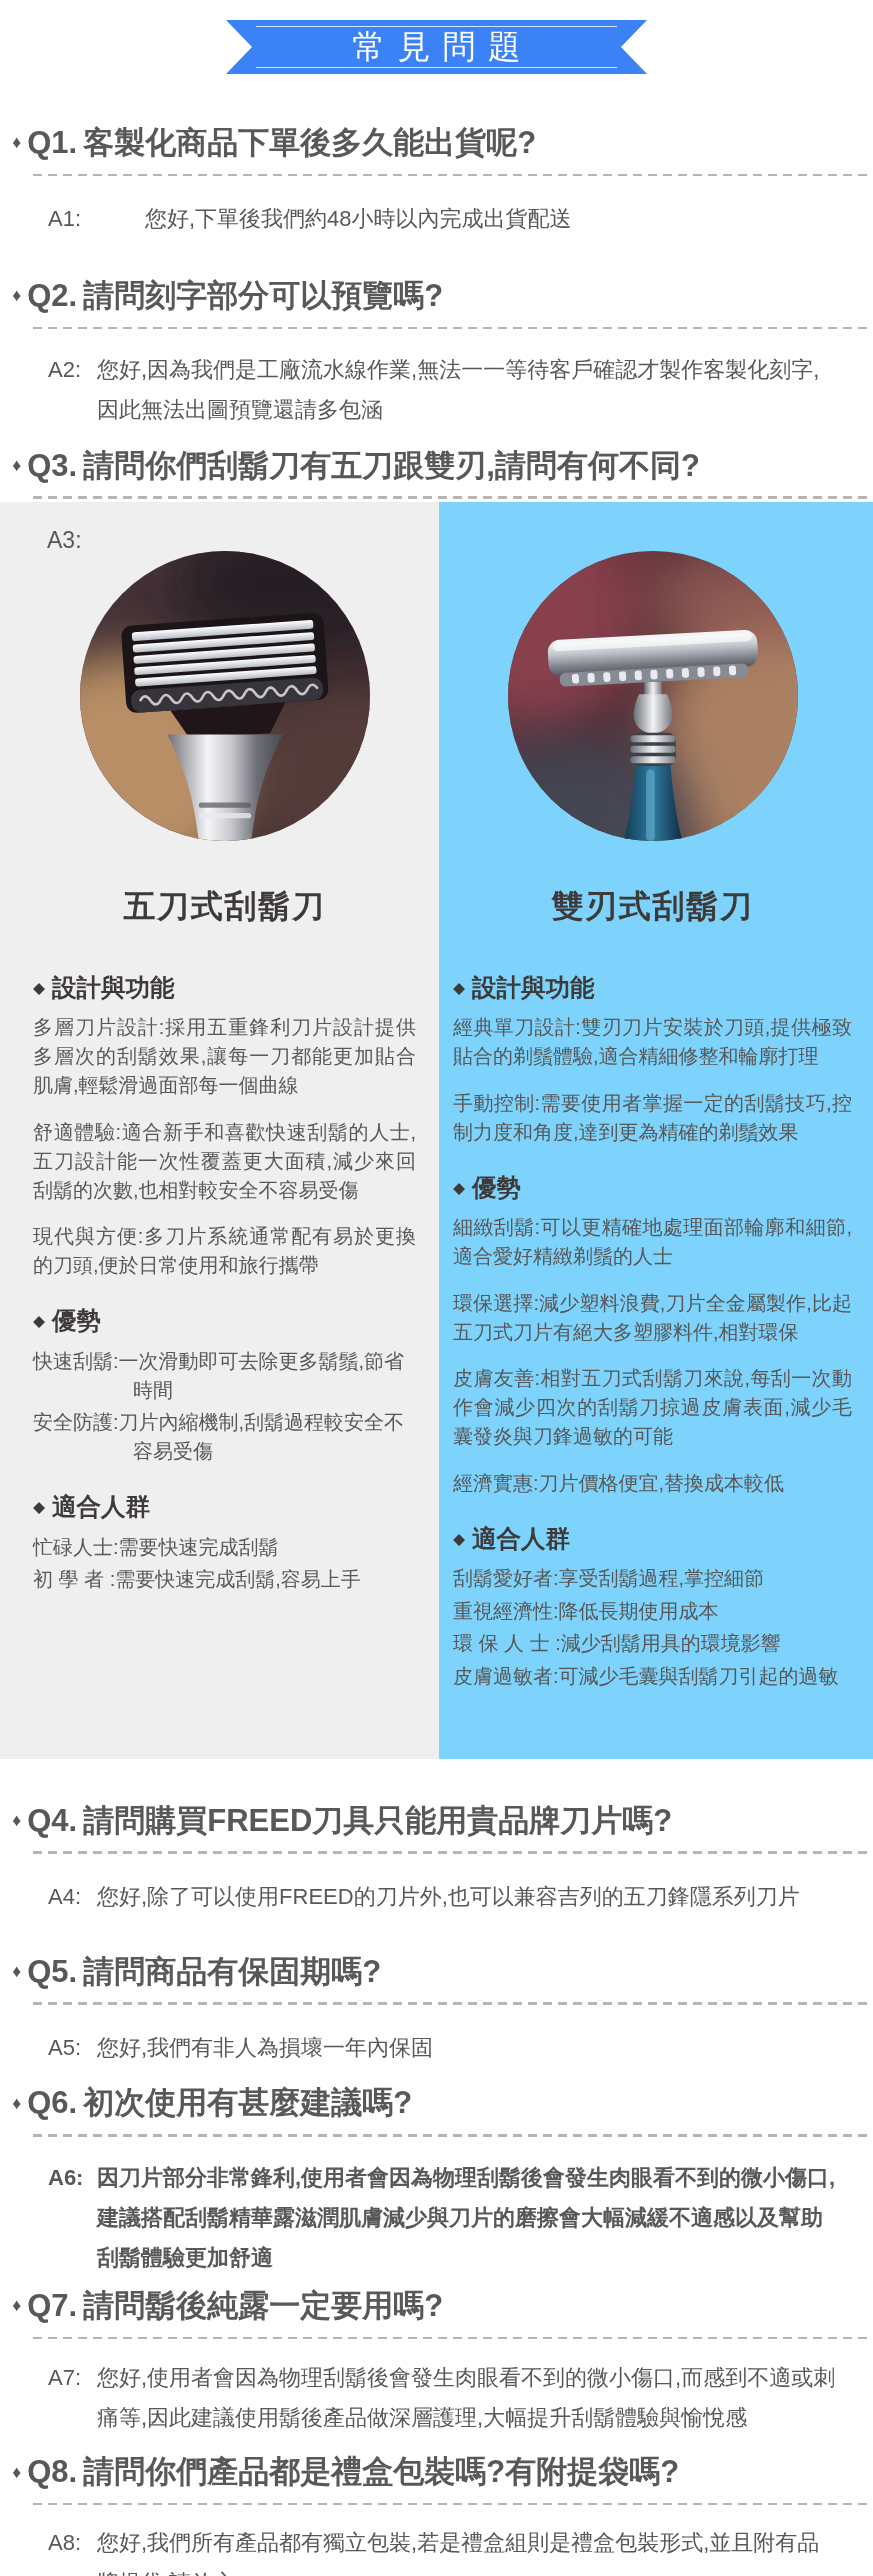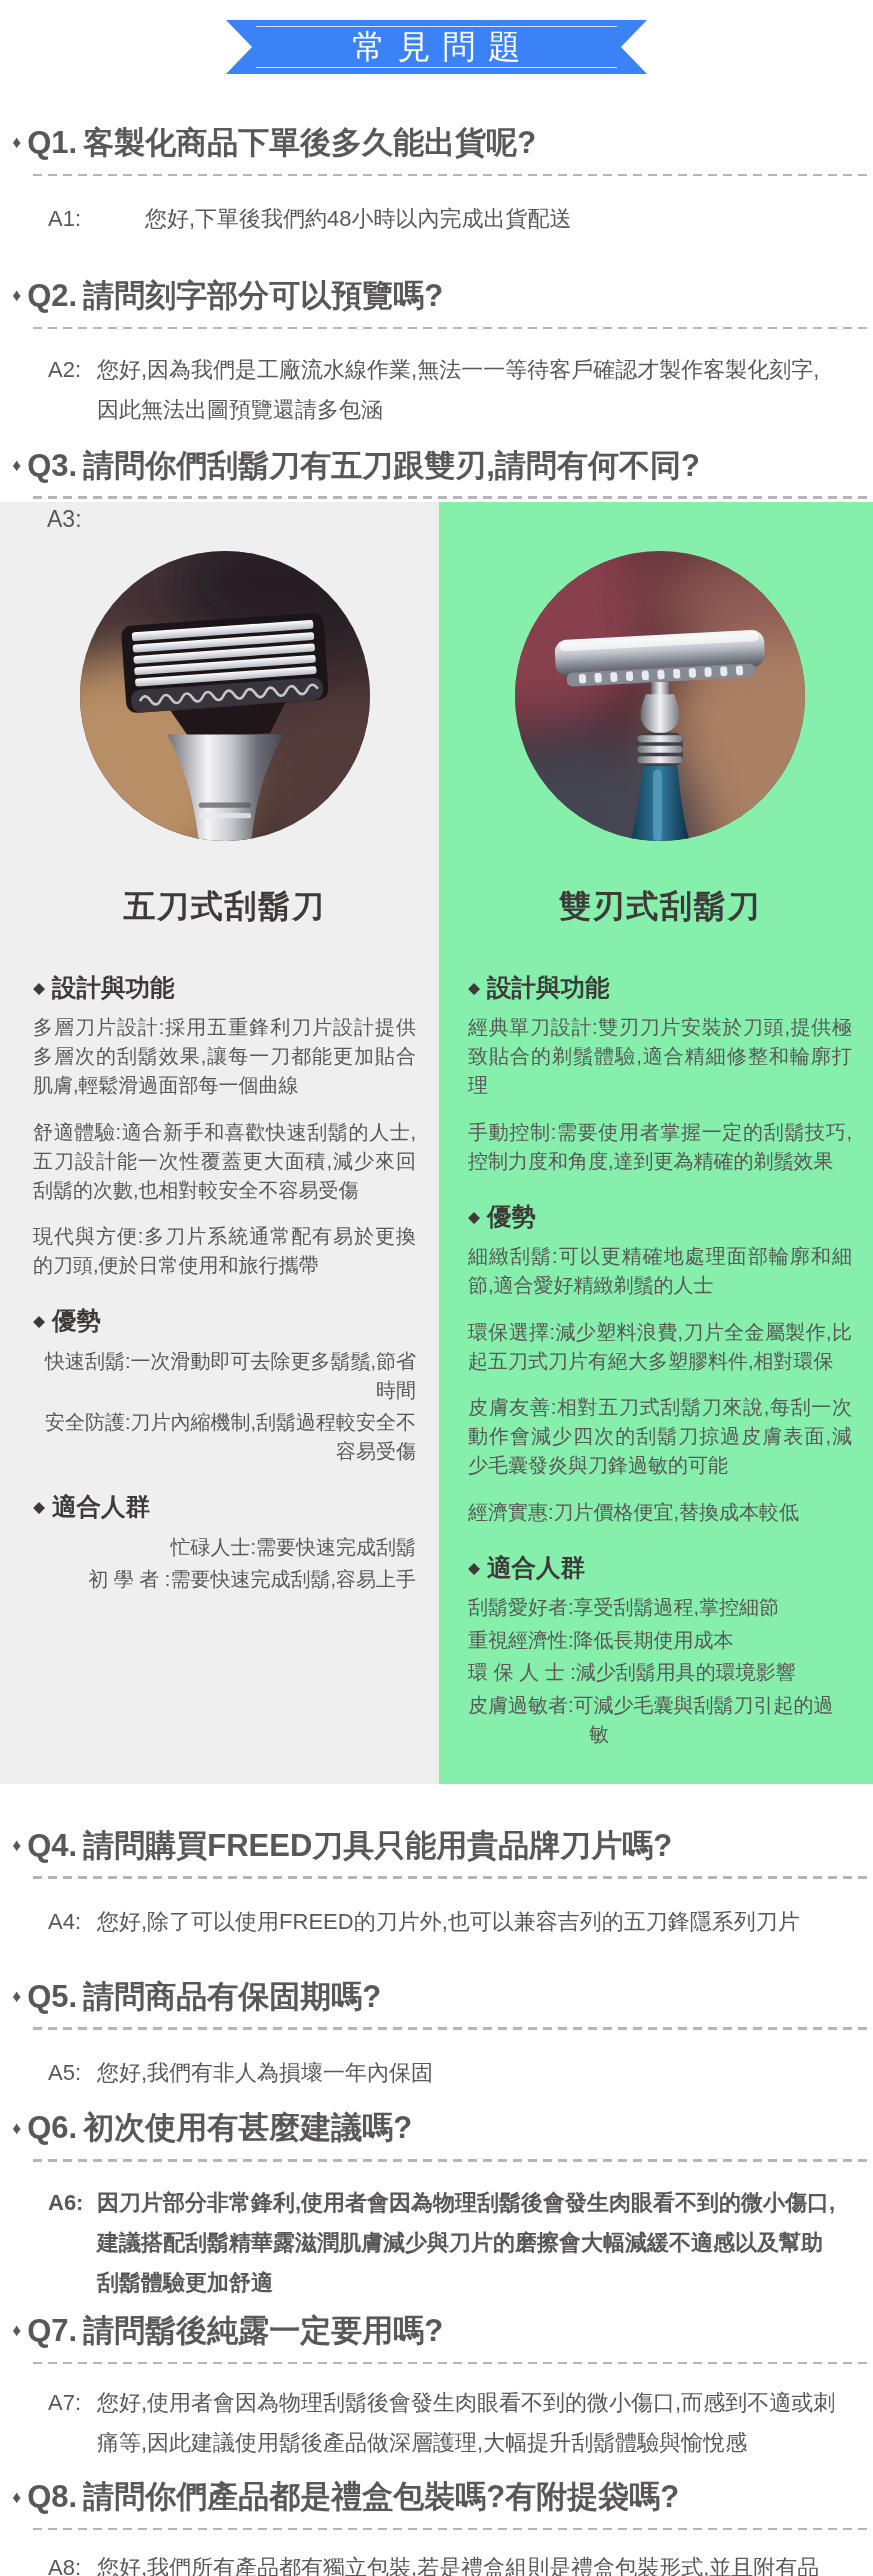--- a/index.html
+++ b/index.html
@@ -35,22 +35,22 @@
   .a{
     display:flex;margin:0 35px 0 48px;
     color:#595757;font-size:22px;line-height:40px;
   }
   .a-label{flex:0 0 49px;}
   .a-text{flex:1;}
   
   .compare{display:flex;min-height:1257px;margin-top:0;}
   .col{box-sizing:border-box;position:relative;}
   .col-left{width:439px;background:#f0efef;padding:0 23px 35px 33px;}
-  .col-right{width:434px;background:#86efac;padding:0 21px 35px 29px;}
-  .a3-label{position:absolute;top:4px;left:47px;font-size:23px;color:#595757;}
+  .col-right{width:434px;background:#7dd3fc;padding:0 21px 35px 14px;}
+  .a3-label{position:absolute;top:25px;left:47px;font-size:23px;color:#595757;}
   .photo-wrap{text-align:center;margin-top:49px;}
   .photo-circle{width:290px;height:290px;border-radius:50%;display:inline-block;overflow:hidden;vertical-align:top;}
   .photo-circle svg{display:block;}
   .col-title{
     margin:44px 0 0 0;text-align:center;
     font-size:32px;font-weight:700;color:#3e3a39;letter-spacing:1.7px;
   }
   .sec-head{
     margin-top:26px;display:flex;align-items:center;gap:7px;
     font-size:24.5px;font-weight:700;color:#3e3a39;line-height:30px;
@@ -59,21 +59,21 @@
   .sec-bullet{font-size:15.7px;line-height:15.7px;}
   .para{
     margin:14px 0 0 0;font-size:20px;color:#595757;line-height:29px;
     text-align:justify;
   }
   .para.pfirst{margin-top:10.5px;}
   .item{
     margin:3.5px 0 0 0;font-size:20px;color:#595757;line-height:29px;text-align:left;
   }
   .item.ifirst{margin-top:10.5px;}
-  .hang5{padding-left:100px;text-indent:-100px;text-align:right;}
+  .hang5{padding-left:100px;text-indent:-100px;}
   .hang6{padding-left:121px;text-indent:-121px;}
 </style>
 </head>
 <body>
 
 <div class="page">
 
   <header class="ribbon-wrap">
     <div class="ribbon">
       <span class="ribbon-line"></span>

